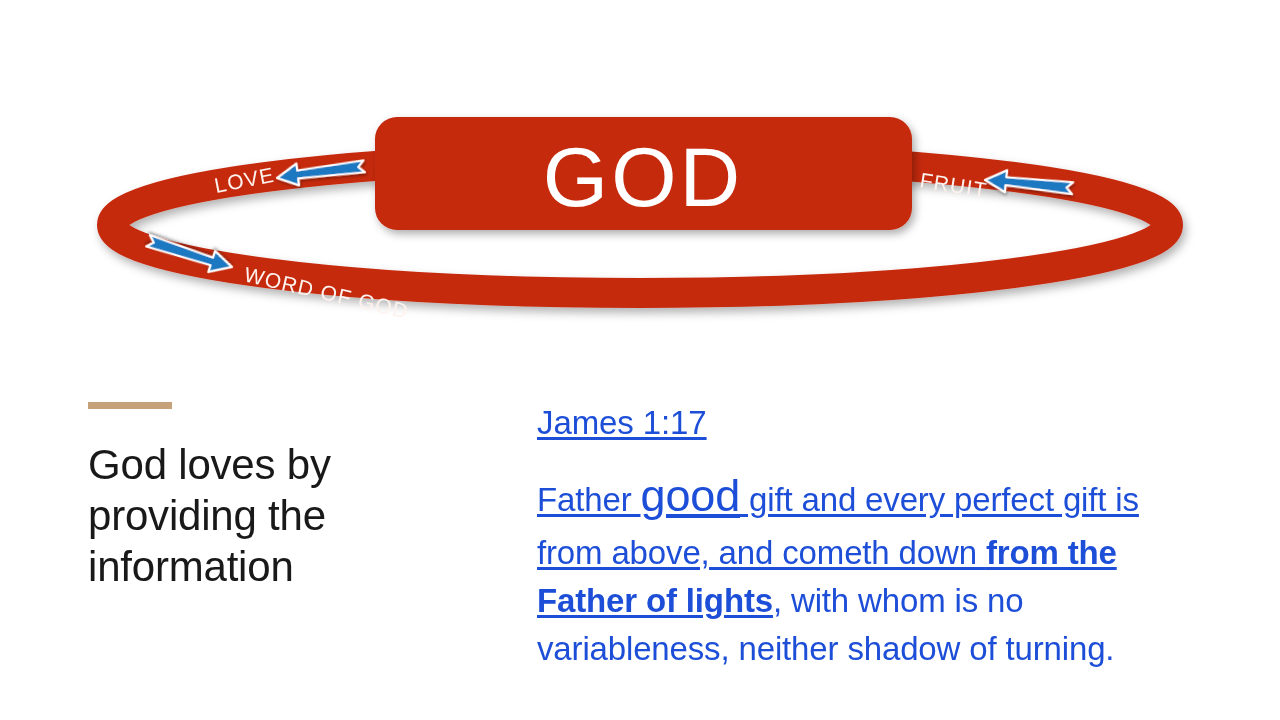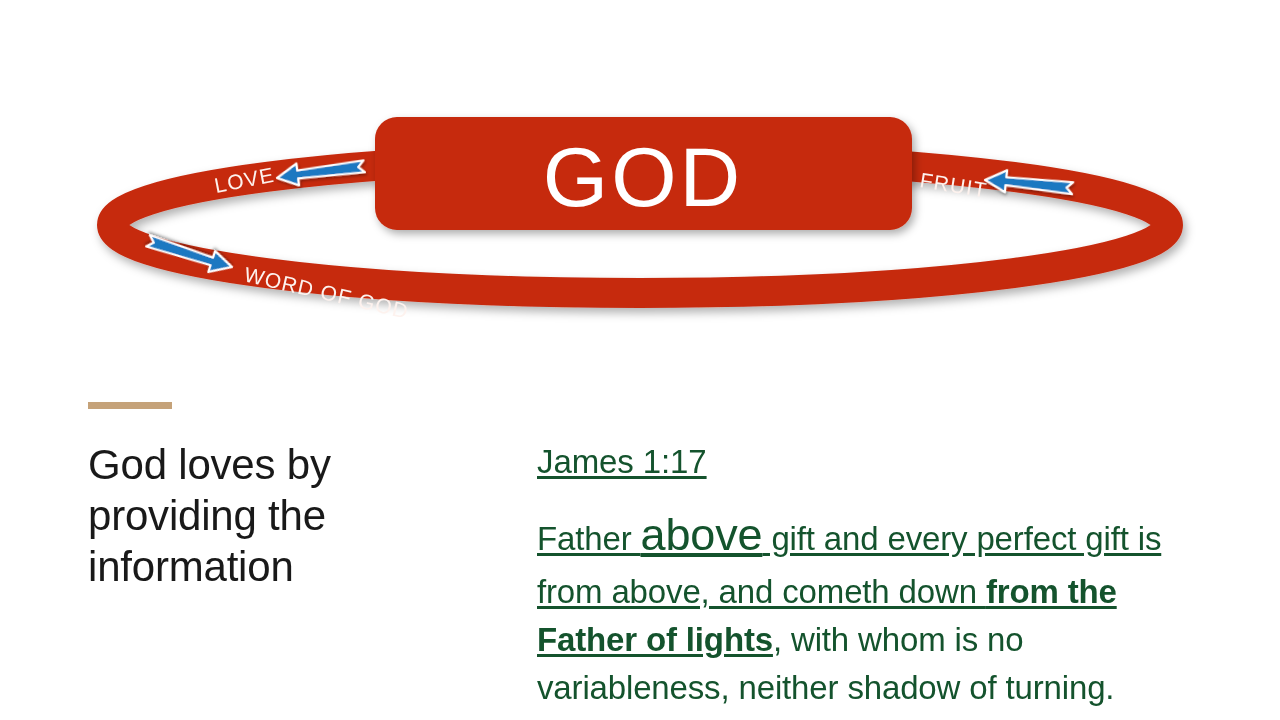--- a/index.html
+++ b/index.html
@@ -76,22 +76,21 @@
     font-weight: 300;
     letter-spacing: -0.2px;
     white-space: pre-line;
   }
 
   #right-col {
     position: absolute;
     left: 537px;
     top: 24px;
     width: 640px;
-    color: #14532d;
-    margin-top: 39px;
+    color: #1d4ed8;
   }
   .ref-line {
     font-family: "Liberation Sans Narrow", "Liberation Sans", sans-serif;
     font-size: 33px;
     line-height: 1.18;
     font-weight: 400;
     text-decoration: underline;
     text-underline-offset: 3px;
     margin-bottom: 20px;
     letter-spacing: -0.1px;
@@ -154,16 +153,16 @@
 
   <div id="left-col">
     <div id="accent-bar"></div>
     <div id="left-heading">God loves by
 providing the
 information</div>
   </div>
 
   <div id="right-col">
     <div class="ref-line">James 1:17</div>
-    <div id="verse-body"><span class="u">Father </span><span class="u big">above</span><span class="u"> gift and every perfect gift is from above, and cometh down </span><span class="u bold">from the Father of lights</span><span>, with whom is no variableness, neither shadow of turning.</span></div>
+    <div id="verse-body"><span class="u">Father </span><span class="u big">good</span><span class="u"> gift and every perfect gift is from above, and cometh down </span><span class="u bold">from the Father of lights</span><span>, with whom is no variableness, neither shadow of turning.</span></div>
   </div>
 
 </div>
 
 </body></html>

